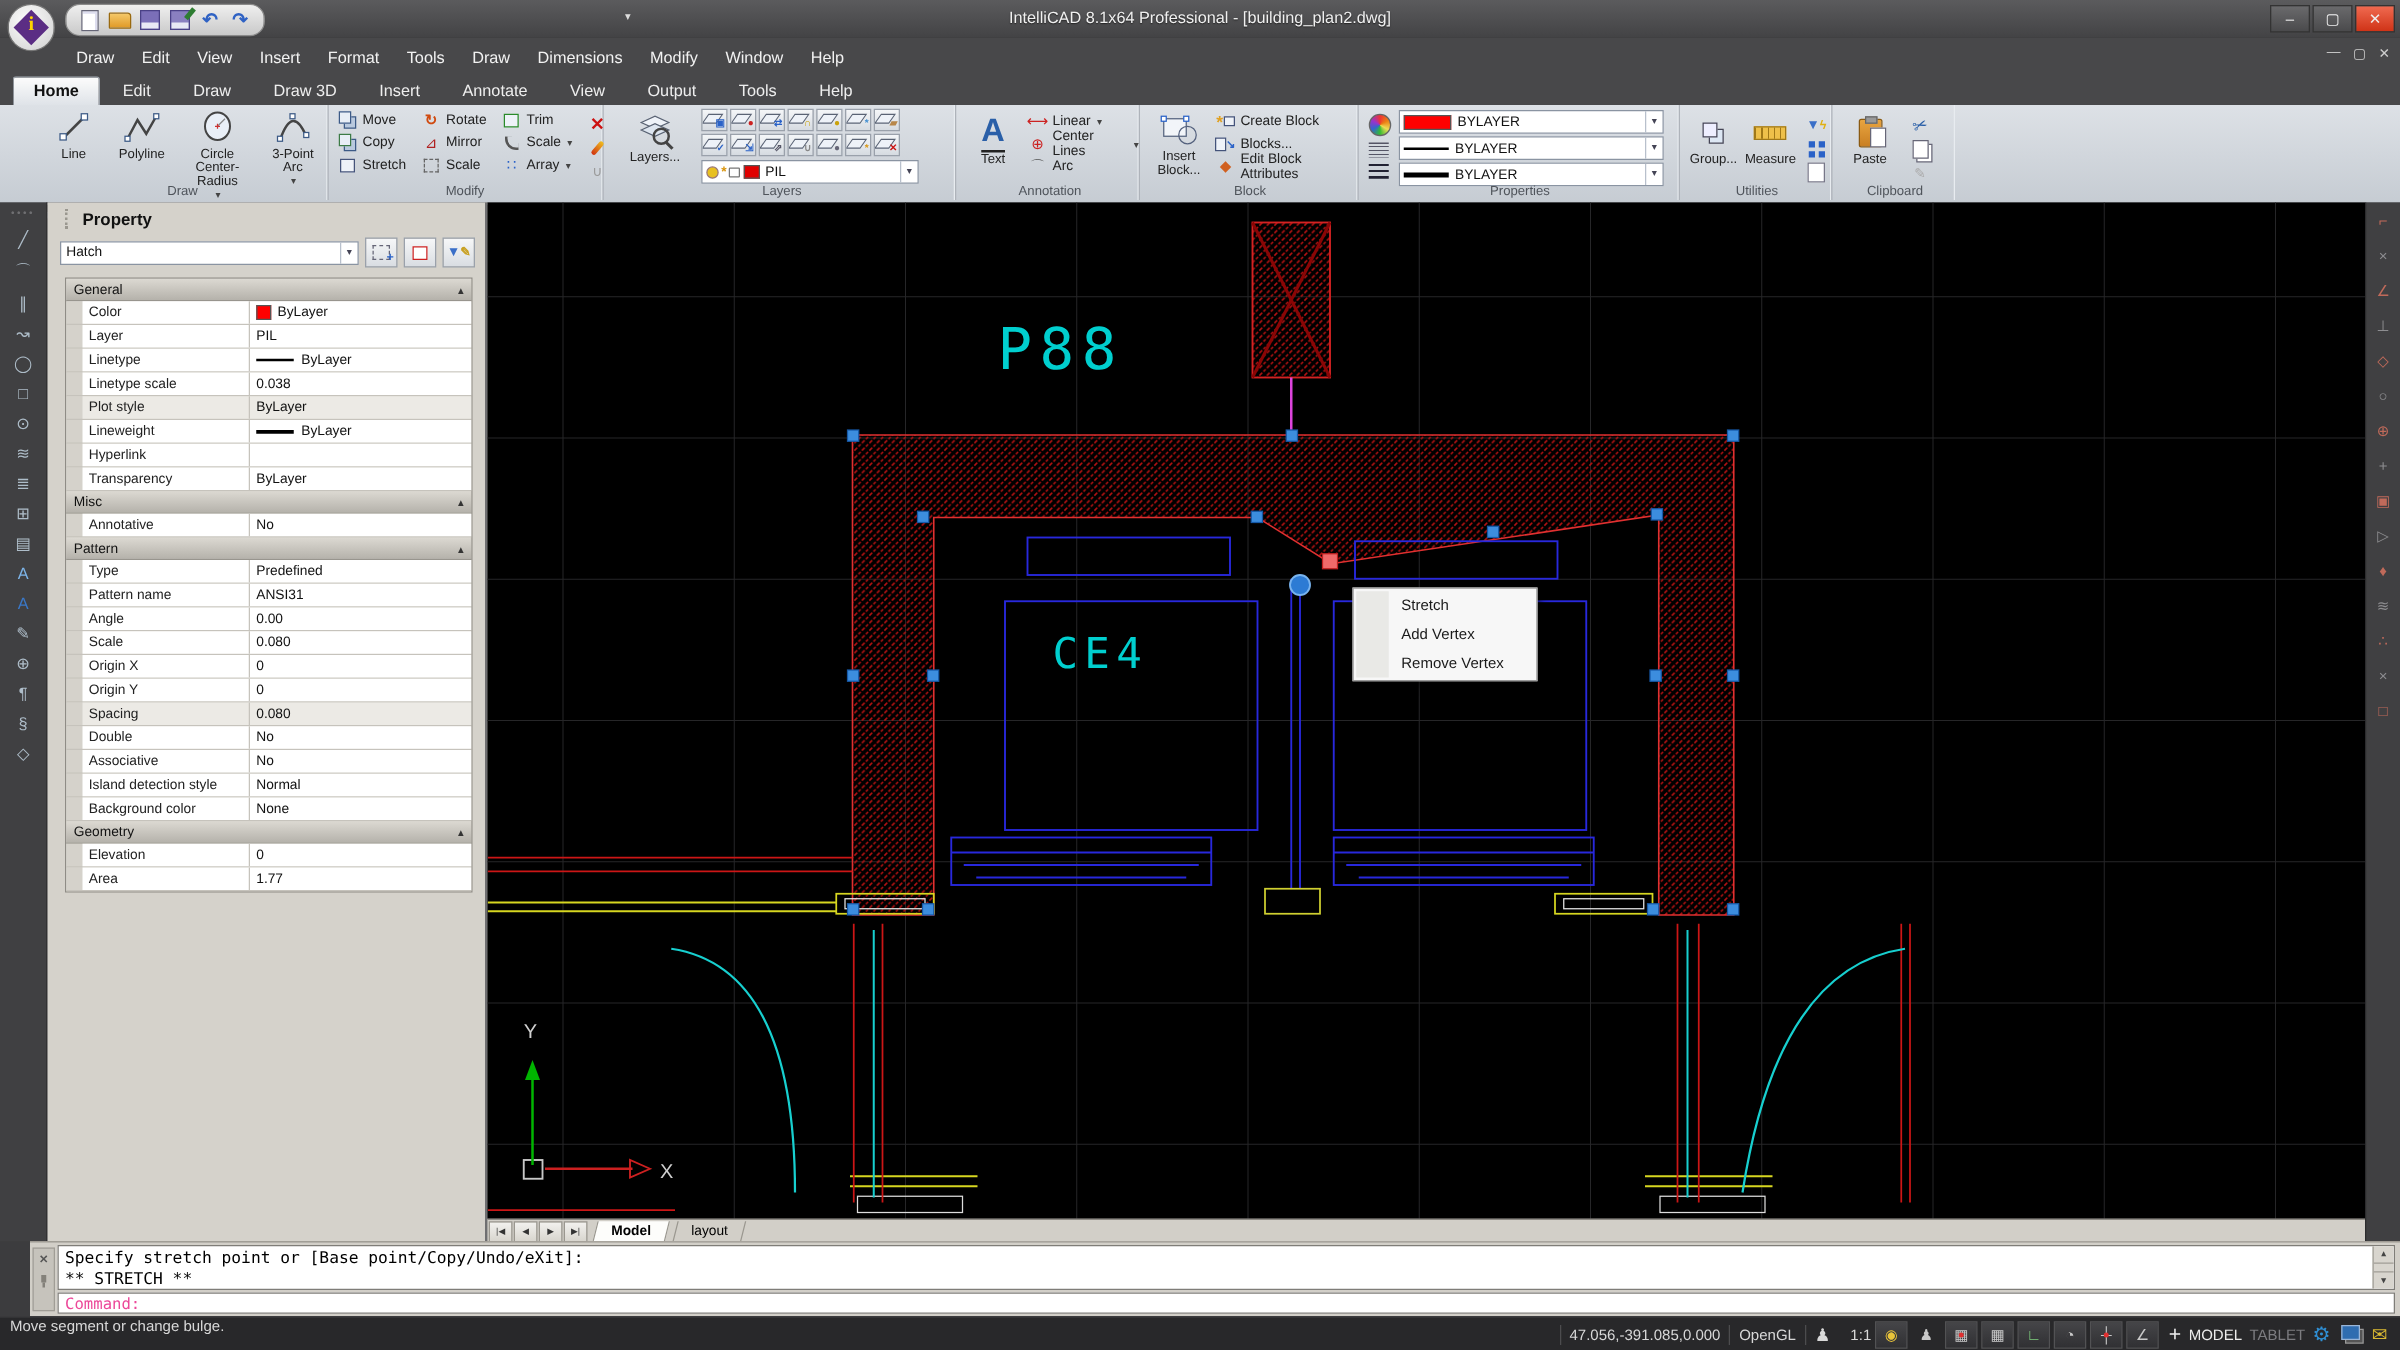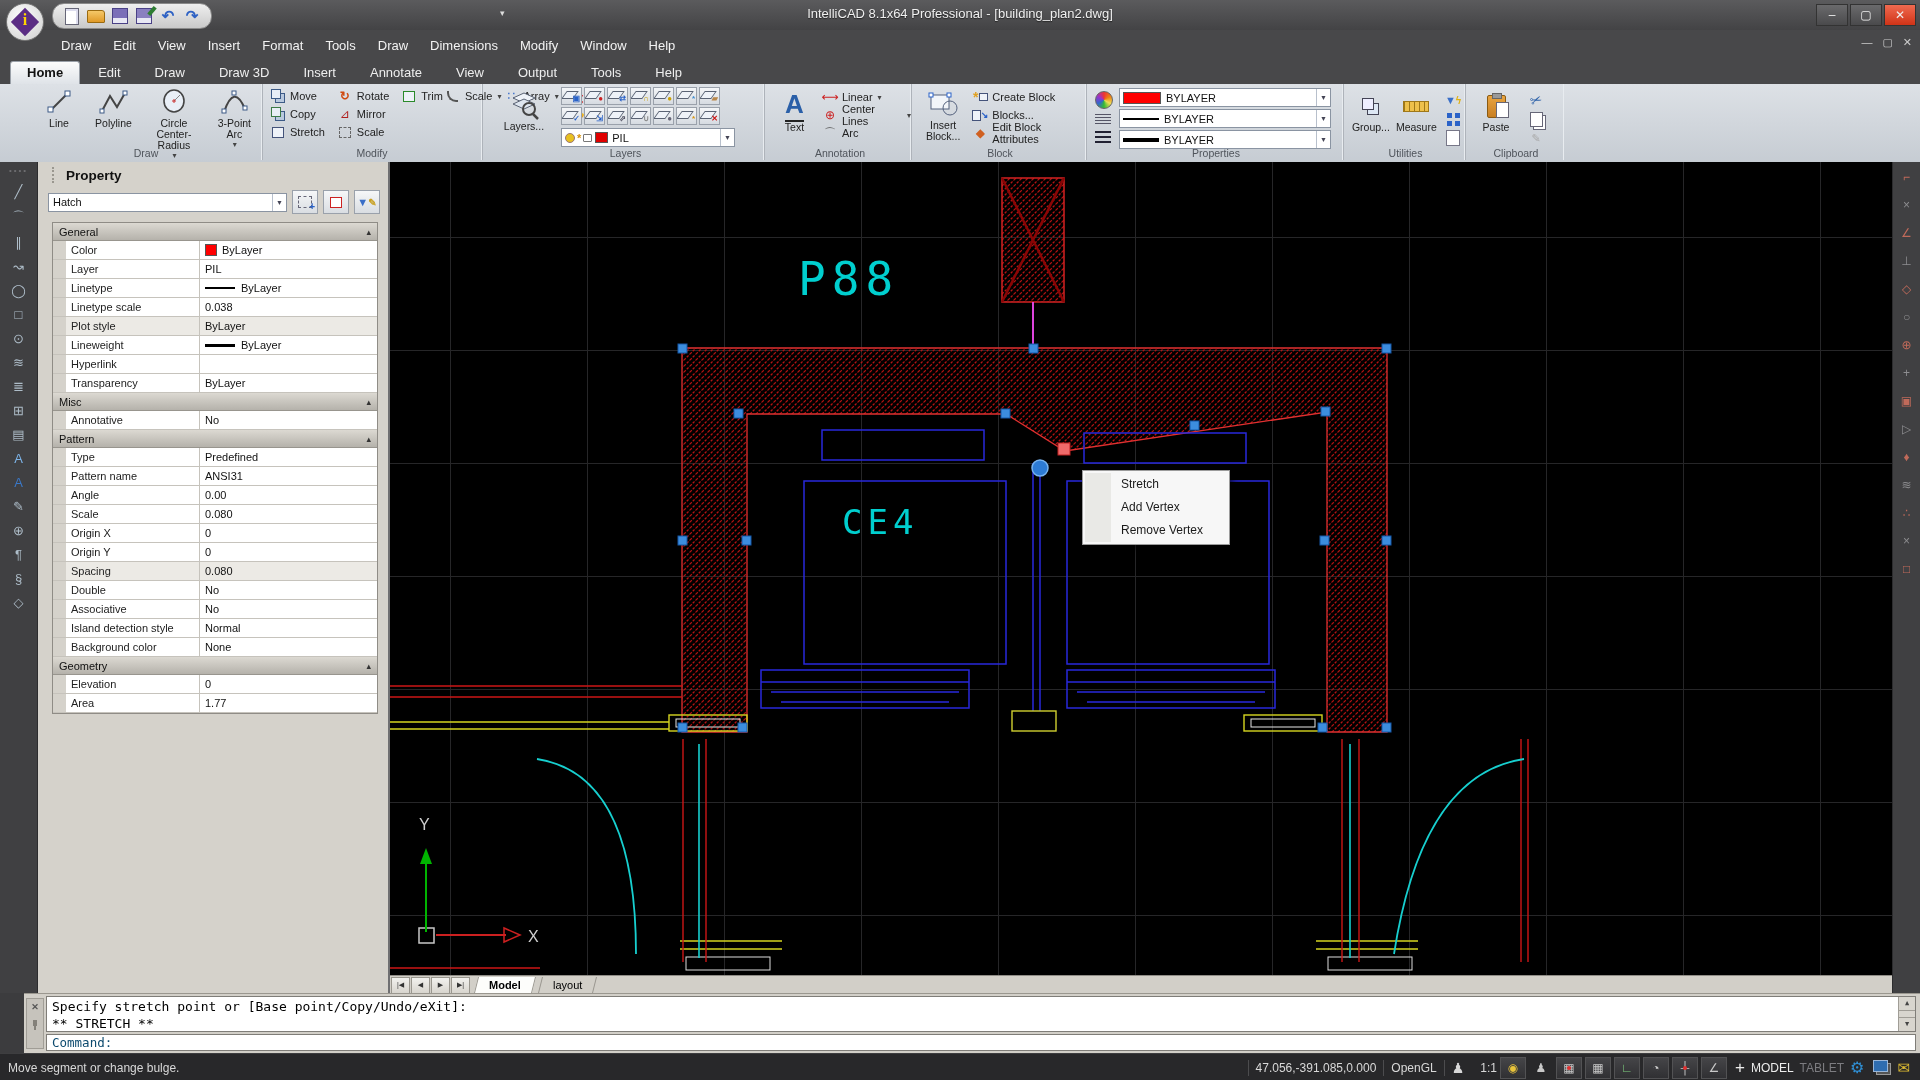--- a/index.html
+++ b/index.html
@@ -105,23 +105,23 @@
   .cmdwin{position:absolute;left:24px;top:993px;width:1896px;height:60px;background:#d2cfc8;box-sizing:border-box;border-top:1px solid #9a978f;}
   .gutter{position:absolute;left:2px;top:4px;width:16px;bottom:4px;background:#c6c3bc;border:1px solid #a09d96;display:flex;flex-direction:column;align-items:center;padding-top:3px;gap:8px;}
   .gx{font-size:9px;color:#555;font-weight:bold;}
   .pinic{width:8px;height:10px;position:relative;}
   .pinic::before{content:"";position:absolute;left:2px;top:0;width:4px;height:6px;background:#84817a;}
   .pinic::after{content:"";position:absolute;left:3px;top:6px;width:2px;height:4px;background:#84817a;}
   .histbox{position:absolute;left:22px;top:2px;right:4px;height:36px;background:#fff;border:1px solid #7f7d78;font-family:"DejaVu Sans Mono",monospace;font-size:13px;color:#000;line-height:17px;padding:1px 20px 0 5px;box-sizing:border-box;overflow:hidden;}
   .hsb{position:absolute;right:0;top:0;bottom:0;width:16px;background:#d8d5ce;border-left:1px solid #a09d96;}
   .hsb .u{position:absolute;top:0;left:0;right:0;height:13px;border-bottom:1px solid #a09d96;font-size:7px;text-align:center;color:#444;line-height:13px;}
   .hsb .d{position:absolute;bottom:0;left:0;right:0;height:13px;border-top:1px solid #a09d96;font-size:7px;text-align:center;color:#444;line-height:13px;}
-  .inputbox{position:absolute;left:22px;top:40px;right:4px;height:17px;background:#fff;border:1px solid #7f7d78;font-family:"DejaVu Sans Mono",monospace;font-size:12.5px;color:#0c4a6e;line-height:16px;padding-left:5px;box-sizing:border-box;}
-  
-  .statusbar{position:absolute;left:0;top:1053px;width:1920px;height:27px;background:#28282a;border-top:1px solid #3e3e40;display:flex;align-items:center;color:#d8d8d8;font-size:12px;}
+  .inputbox{position:absolute;left:22px;top:40px;right:4px;height:17px;background:#fff;border:1px solid #7f7d78;font-family:"DejaVu Sans Mono",monospace;font-size:12.5px;color:#ec4899;line-height:16px;padding-left:5px;box-sizing:border-box;}
+  
+  .statusbar{position:absolute;left:0;top:1053px;width:1920px;height:27px;background:#28282a;border-top:1px solid #3e3e40;display:flex;color:#d8d8d8;font-size:12px;}
   .sb-msg{padding-left:8px;}
   .sb-right{margin-left:auto;display:flex;align-items:center;padding-right:6px;}
   .sep{width:1px;height:16px;background:#4c4c4e;margin:0 7px;}
   .sico{width:24px;height:20px;border:1px solid #525254;background:linear-gradient(#454548,#303033);display:flex;align-items:center;justify-content:center;font-size:12px;color:#c9c9c9;margin-left:3px;position:relative;}
   .reddot::after{content:"";position:absolute;width:4px;height:4px;background:#e03030;border-radius:50%;left:10px;top:8px;}
   .cascade{width:13px;height:10px;border:1px solid #9ab6d8;background:#2f6db0;box-shadow:3px 3px 0 -1px #555,3px 3px 0 0 #999;margin:0 5px 4px 3px;}
 </style>
 </head>
 <body>
 
@@ -278,21 +278,21 @@
               <span class="ic" style="color:#b02020;">⊿</span>
               <span>Mirror</span>
             </div>
           <div class="smbtn">
               <span class="ic">
                 <span class="ic-dash"></span>
               </span>
               <span>Scale</span>
             </div>
         </div>
-        <div style="display:flex;margin-left:10px;">
+        <div style="display:flex;flex-direction:column;margin-left:10px;">
           <div class="smbtn">
               <span class="ic">
                 <span class="ic-box" style="border-color:#2a8a2a;"></span>
               </span>
               <span>Trim</span>
             </div>
           <div class="smbtn da">
               <span class="ic">
                 <span class="ic-fillet"></span>
               </span>

